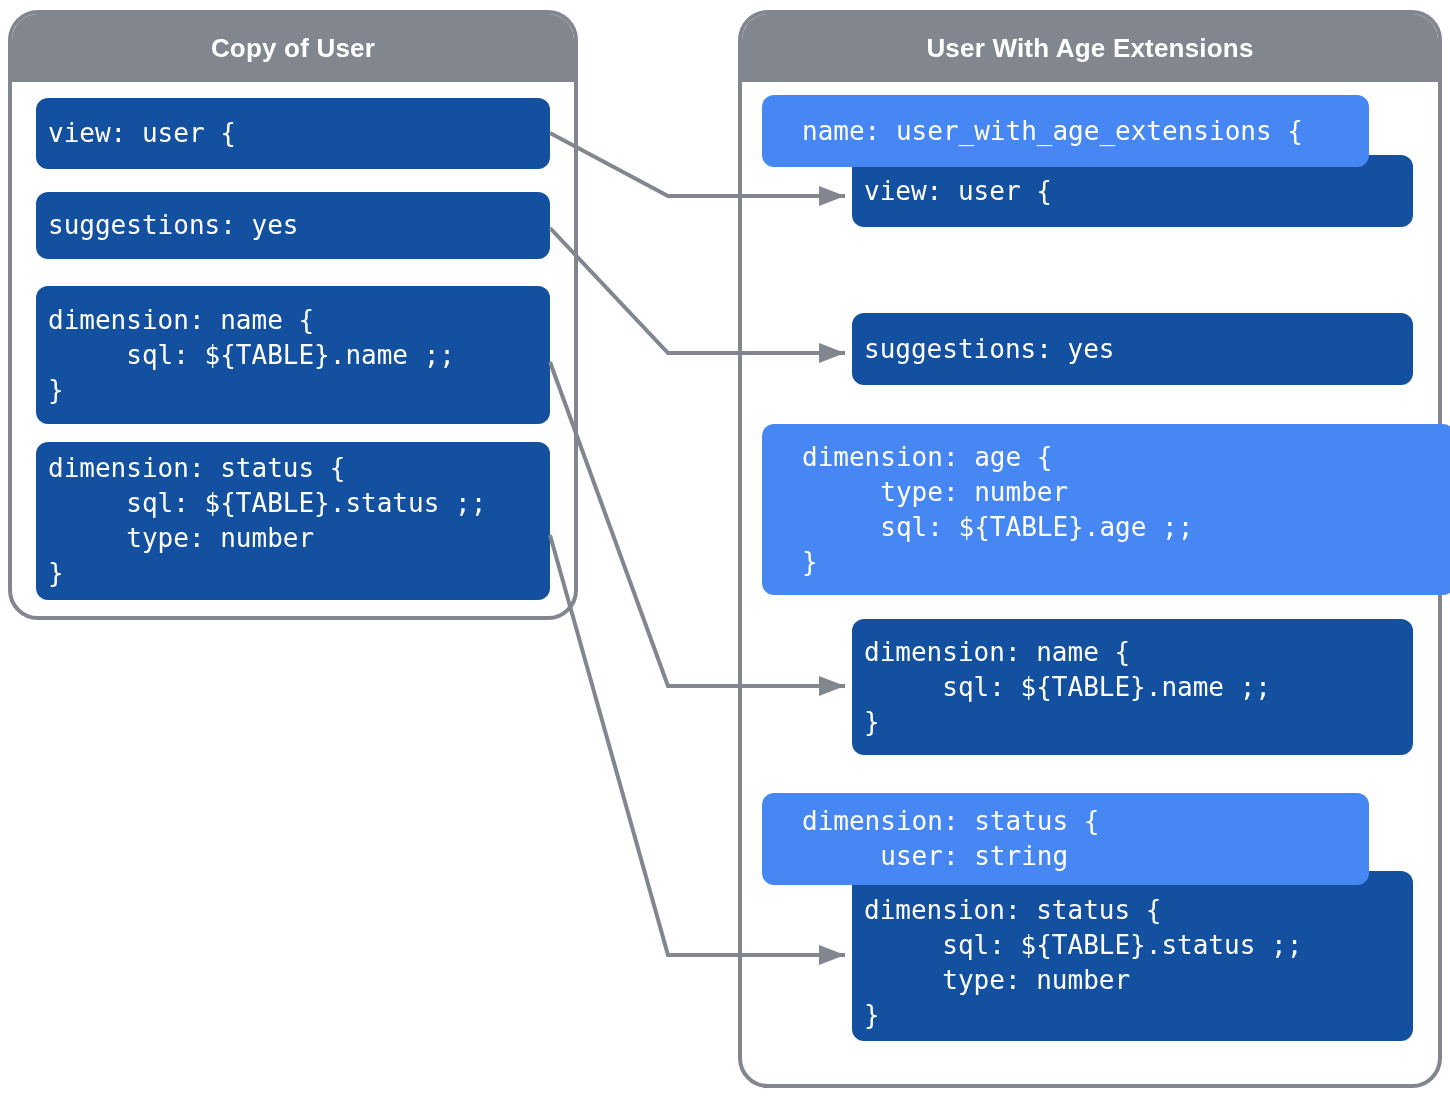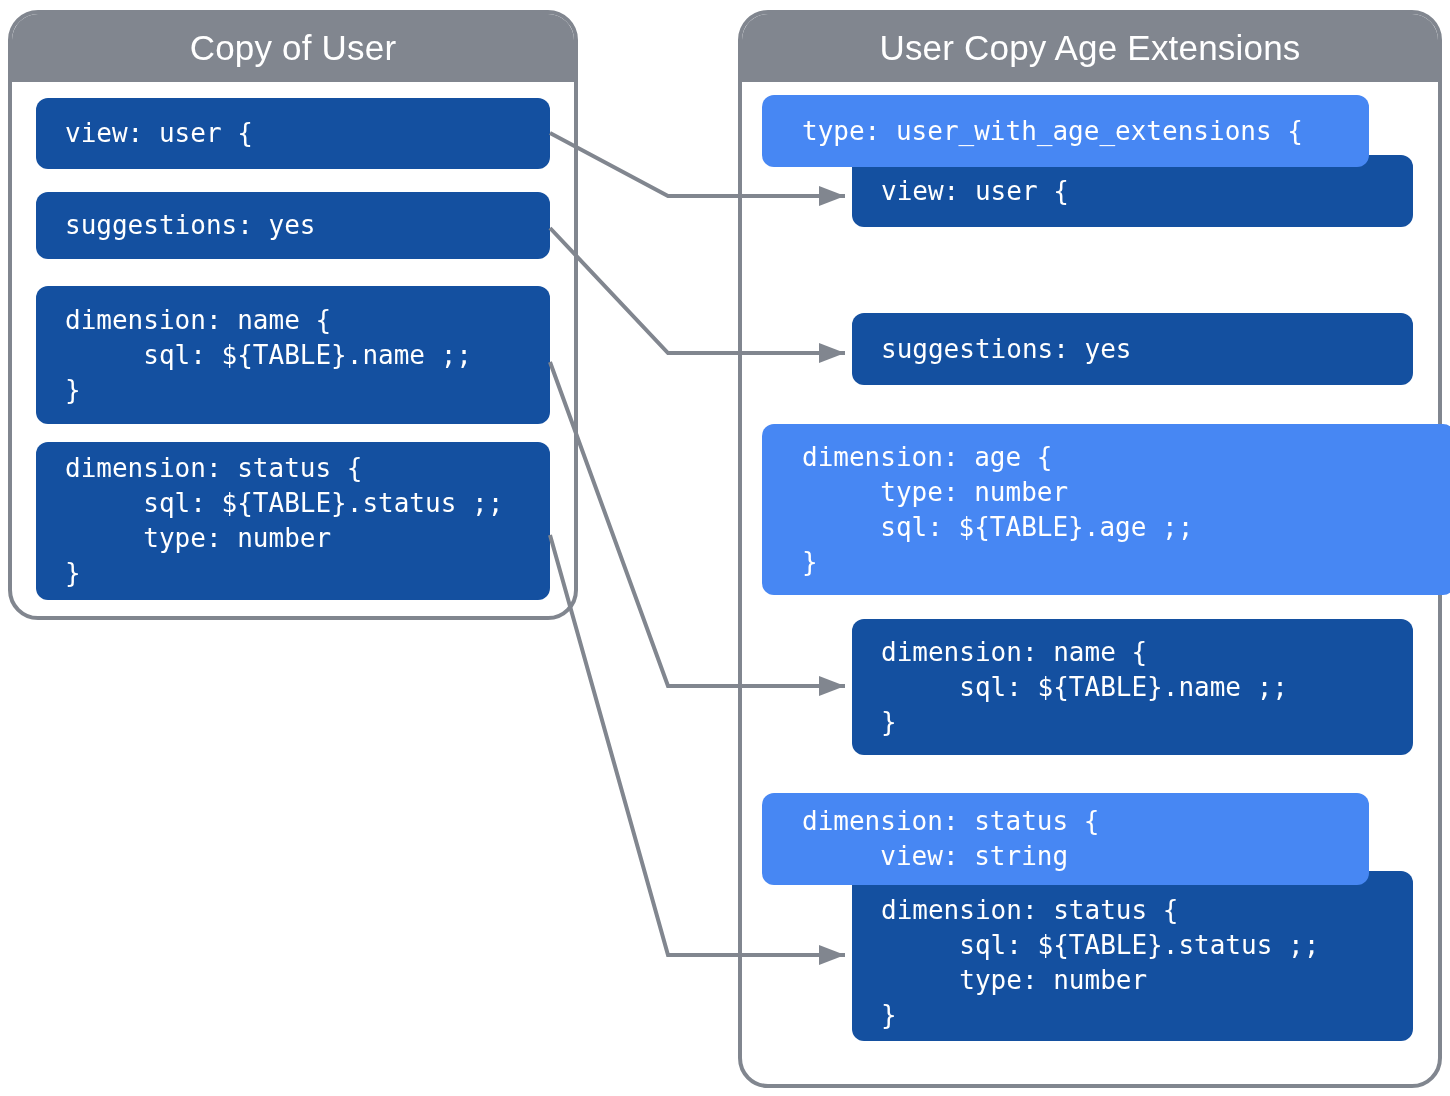--- a/index.html
+++ b/index.html
@@ -28,37 +28,37 @@
     position: absolute;
     left: 0; right: 0; top: 0;
     height: 68px;
     background: #81868F;
     display: flex;
     align-items: center;
     justify-content: center;
   }
   .panel-title {
     color: #ffffff;
-    font-size: 35px;
-    font-weight: 400;
+    font-size: 26px;
+    font-weight: 700;
     letter-spacing: 0.2px;
     margin: 0;
   }
   .panel-left  { left: 8px;   top: 10px; width: 570px; height: 610px; }
   .panel-right { left: 738px; top: 10px; width: 704px; height: 1078px; }
 
   
   .code-box {
     position: absolute;
     border-radius: 12px;
     box-sizing: border-box;
     display: flex;
     flex-direction: column;
     justify-content: center;
-    padding-left: 29px;
+    padding-left: 12px;
   }
   .code-box.dark  { background: #1450A0; }
   .code-box.light { background: #4787F3; }
   .code-line {
     color: #ffffff;
     font-family: "DejaVu Sans Mono", monospace;
     font-size: 26px;
     line-height: 35px;
     white-space: pre;
   }
@@ -100,29 +100,29 @@
 
   <div class="code-box dark" style="left:36px; top:442px; width:514px; height:158px;">
     <div class="code-line">dimension: status {</div>
     <div class="code-line">     sql: ${TABLE}.status ;;</div>
     <div class="code-line">     type: number</div>
     <div class="code-line">}</div>
   </div>
 
   <section class="panel panel-right">
     <header class="panel-header">
-      <h2 class="panel-title">User Copy Age Extensions</h2>
+      <h2 class="panel-title">User With Age Extensions</h2>
     </header>
   </section>
 
   <div class="code-box dark" style="left:852px; top:155px; width:561px; height:72px;">
     <div class="code-line">view: user {</div>
   </div>
   <div class="code-box light pad-light" style="left:762px; top:95px; width:607px; height:72px;">
-    <div class="code-line">type: user_with_age_extensions {</div>
+    <div class="code-line">name: user_with_age_extensions {</div>
   </div>
 
   <div class="code-box dark" style="left:852px; top:313px; width:561px; height:72px;">
     <div class="code-line">suggestions: yes</div>
   </div>
 
   <div class="code-box light pad-light" style="left:762px; top:424px; width:693px; height:171px;">
     <div class="code-line">dimension: age {</div>
     <div class="code-line">     type: number</div>
     <div class="code-line">     sql: ${TABLE}.age ;;</div>
@@ -136,21 +136,21 @@
   </div>
 
   <div class="code-box dark" style="left:852px; top:871px; width:561px; height:170px; padding-top:14px;">
     <div class="code-line">dimension: status {</div>
     <div class="code-line">     sql: ${TABLE}.status ;;</div>
     <div class="code-line">     type: number</div>
     <div class="code-line">}</div>
   </div>
   <div class="code-box light pad-light" style="left:762px; top:793px; width:607px; height:92px;">
     <div class="code-line">dimension: status {</div>
-    <div class="code-line">     view: string</div>
+    <div class="code-line">     user: string</div>
   </div>
 
   <svg class="connectors" viewBox="0 0 1450 1096">
     <defs>
       <marker id="arrowhead" markerWidth="7" markerHeight="6" refX="6.5" refY="3" orient="auto" markerUnits="strokeWidth">
         <path d="M0,0.5 L6.5,3 L0,5.5 Z" fill="#81868F"></path>
       </marker>
     </defs>
     <polyline points="550,133 668,196 845,196" fill="none" stroke="#81868F" stroke-width="4" marker-end="url(#arrowhead)"></polyline>
     <polyline points="550,228 668,353 845,353" fill="none" stroke="#81868F" stroke-width="4" marker-end="url(#arrowhead)"></polyline>

